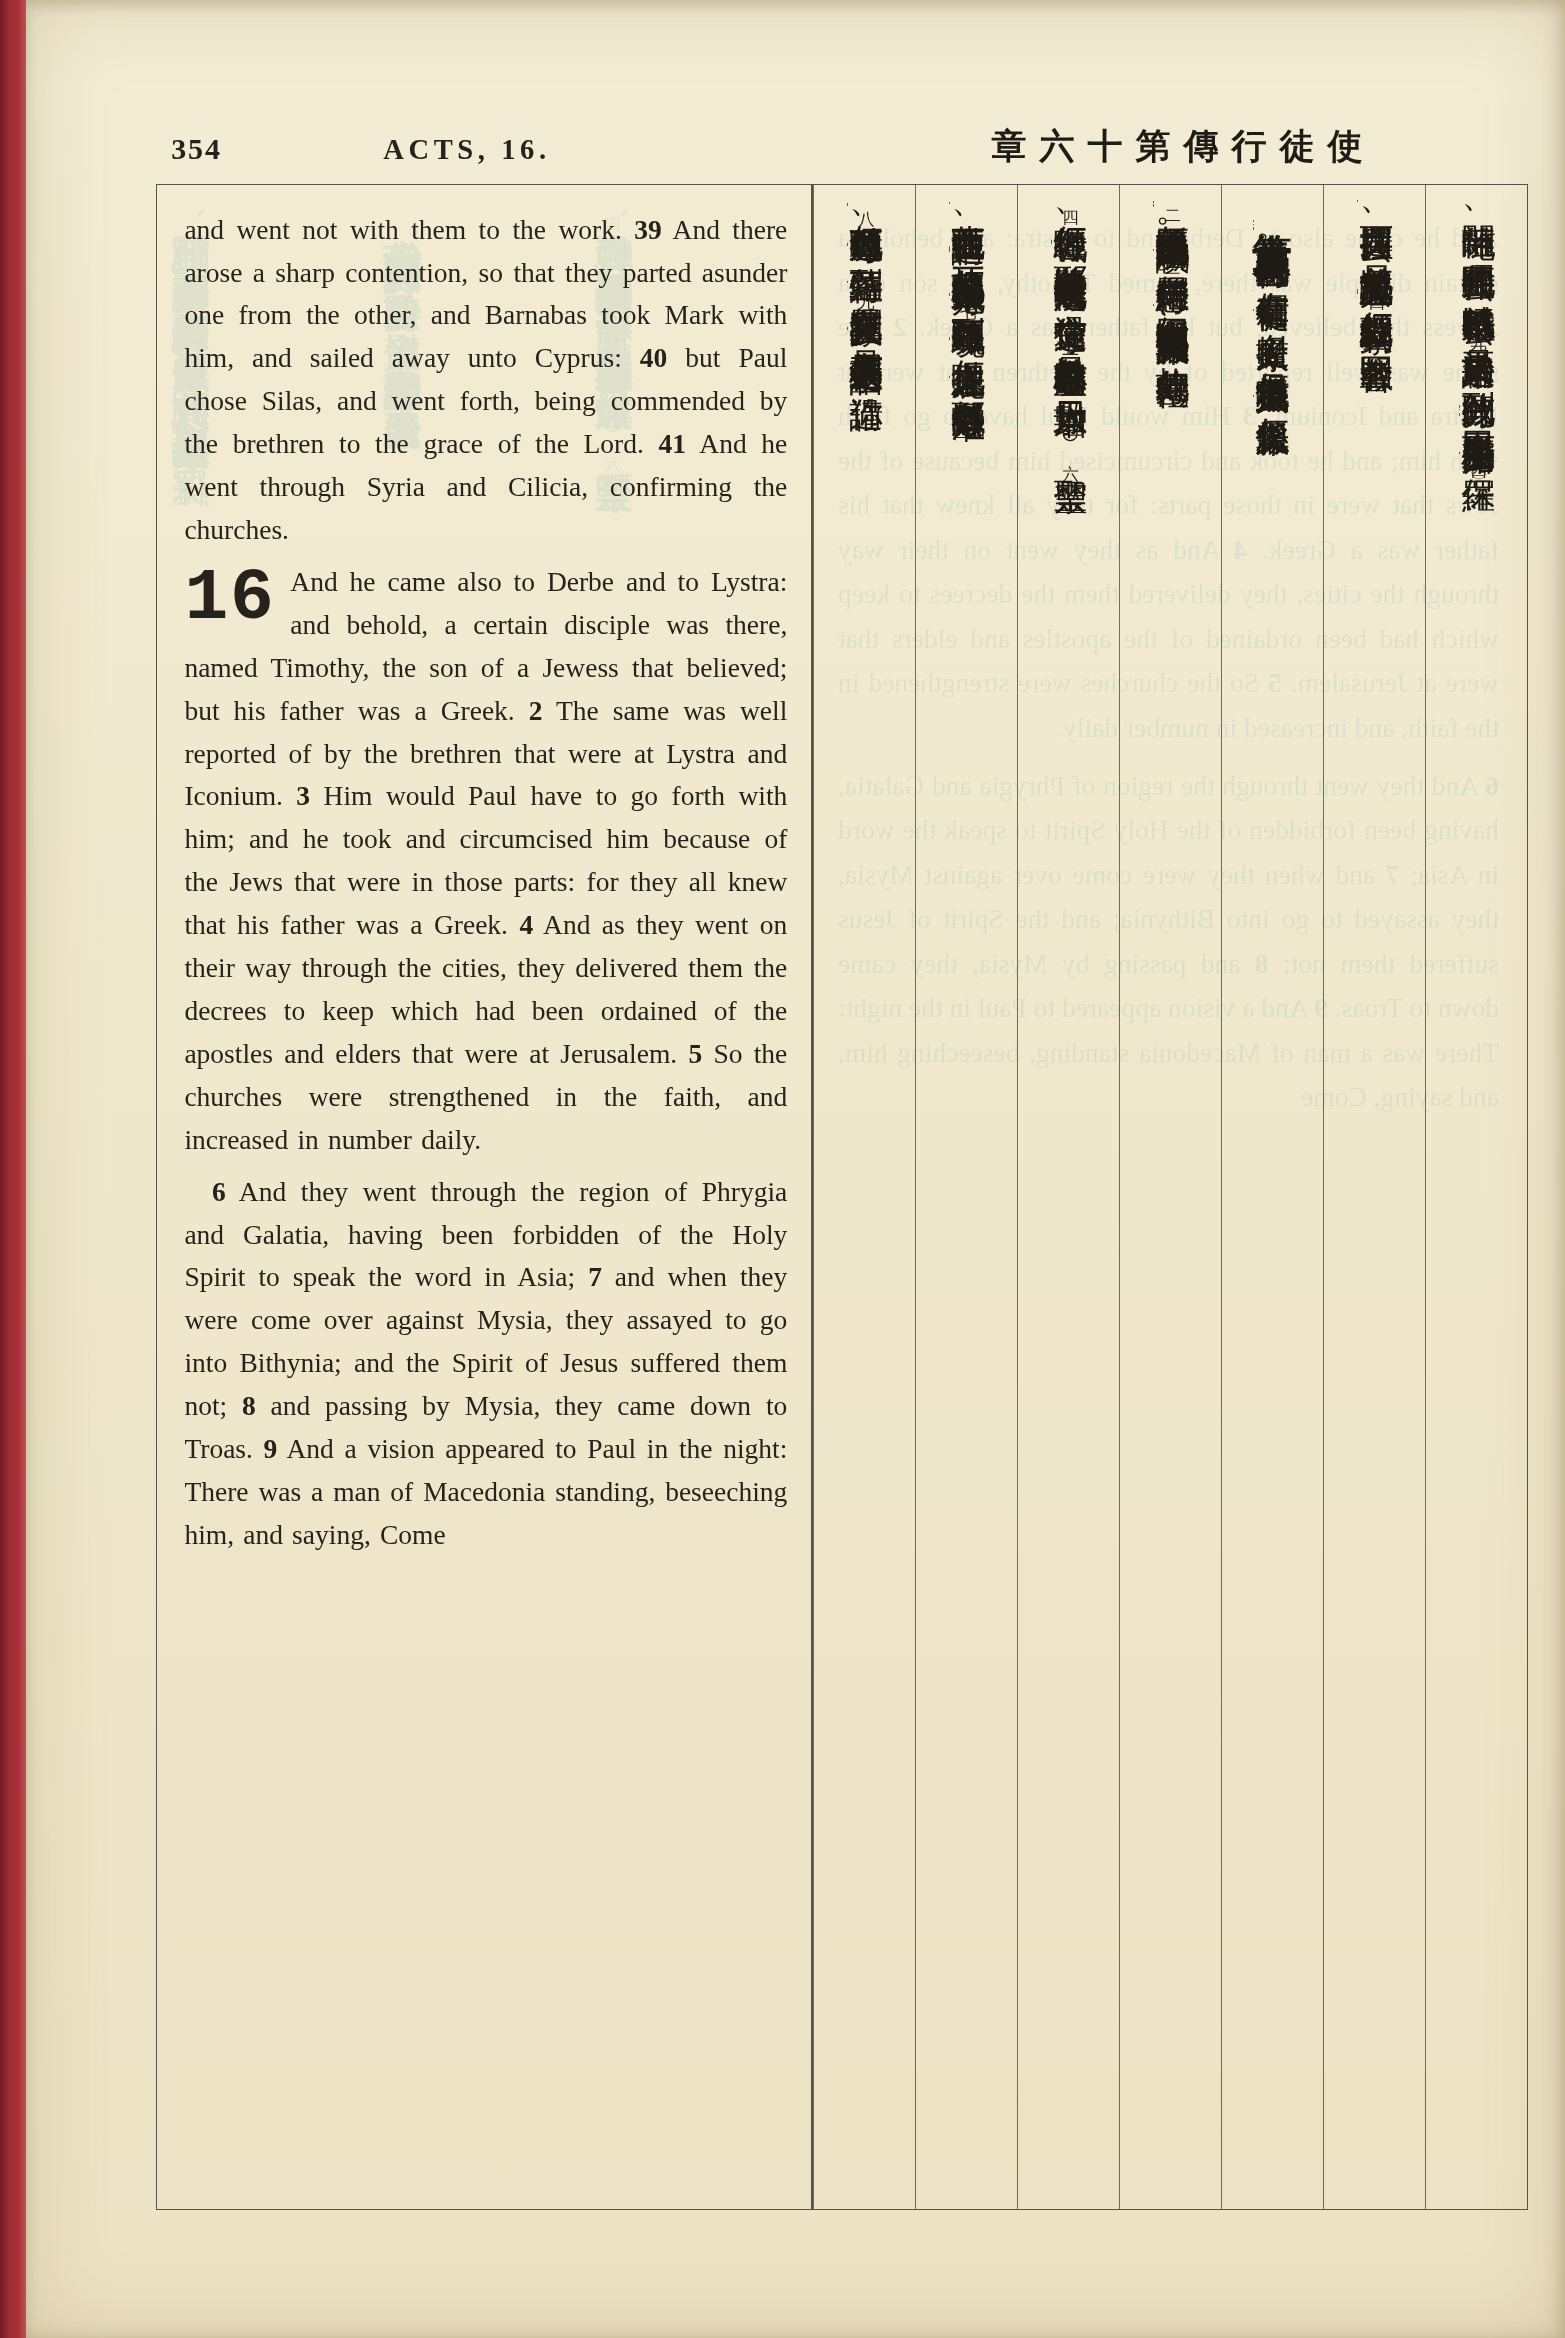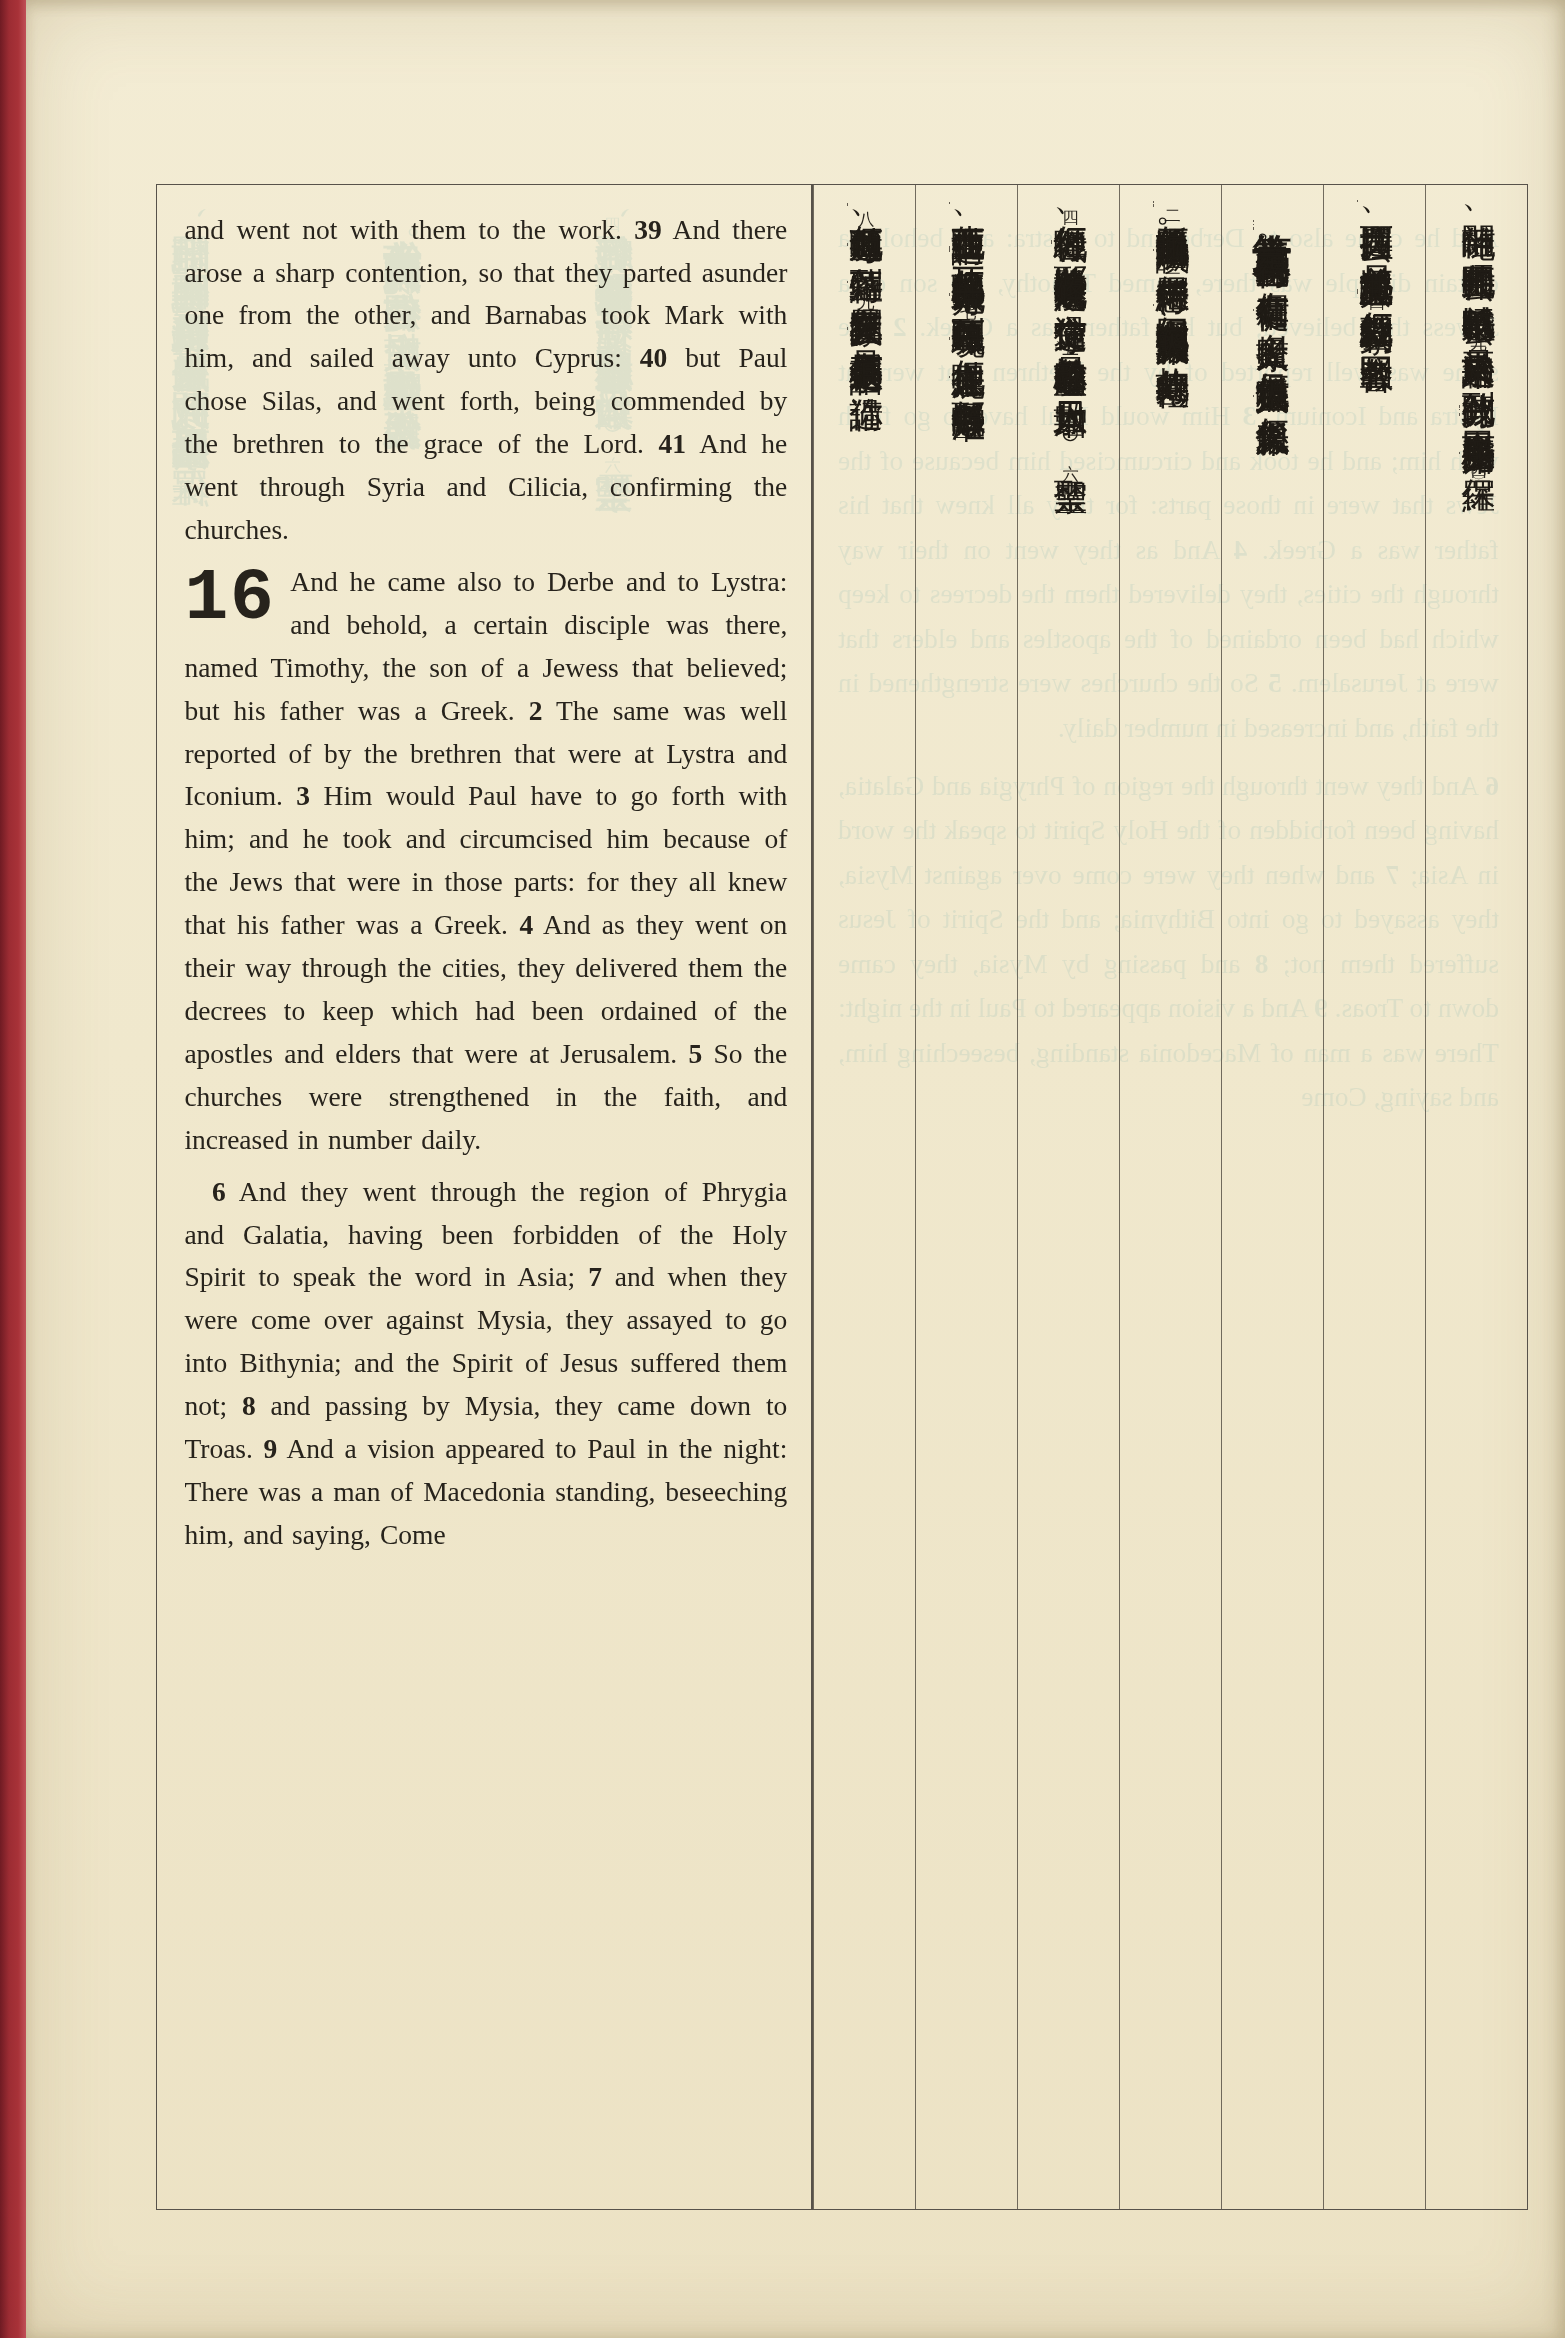--- a/index.html
+++ b/index.html
@@ -78,20 +78,25 @@
   .seg-heading{font-weight:700;font-size:39px;margin-top:3.7px;margin-bottom:14.7px;}
   .seg-pname{border-left:1.8px solid rgba(62,56,47,.8);}
 </style>
 </head>
 <body>
 
 <div class="red-edge"></div>
 
 <div class="page">
 
+  <div class="page-header">
+    <span class="page-num">354</span>
+    <span class="header-en">ACTS, 16.</span>
+    <span class="header-zh">章六十第傳行徒使</span>
+  </div>
 
   <div class="frame">
 
     <div class="ghost ghost-zh">
       <div class="ghost-col"><span class="seg-mark">四</span><span>佢哋經行各城、將</span><span class="seg-pname">耶路撒冷</span><span>使徒共長老所定嘅規條、交過信徒遵守、</span><span class="seg-mark">五</span><span>於是衆教會信心越發堅固、人數日日加增。○</span><span class="seg-mark">六</span><span>聖靈禁</span></div>
       <div class="ghost-col"><span class="seg-heading">第十六章</span><span class="seg-pname">保羅</span><span>到曉</span><span class="seg-pname">特庇</span><span>又到</span><span class="seg-pname">路司得</span><span>。在個處有一個信徒、名叫</span><span class="seg-pname">提摩太</span><span>、佢母親係信主嘅猶太婦人、佢父親係</span><span class="seg-pname">希臘</span><span>人、</span></div>
       <div class="ghost-col"><span>離開佢哋、唔共佢哋同去作工、就以爲唔好帶佢去。</span><span class="seg-mark">三九</span><span>於是兩人爭論起來、致到彼此分開、</span><span class="seg-pname">巴拿巴</span><span>帶</span><span class="seg-pname">馬可</span><span>坐船去</span><span class="seg-pname">居比路</span><span>、</span><span class="seg-mark">四〇</span><span class="seg-pname">保羅</span></div>
     </div>
     <div class="ghost ghost-en">
       <p><span>And he came also to Derbe and to Lystra: and behold, a certain disciple was there, named Timothy, the son of a Jewess that believed; but his father was a Greek. </span><span class="seg-bold">2</span><span> The same was well reported of by the brethren that were at Lystra and Iconium. </span><span class="seg-bold">3</span><span> Him would Paul have to go forth with him; and he took and circumcised him because of the Jews that were in those parts: for they all knew that his father was a Greek. </span><span class="seg-bold">4</span><span> And as they went on their way through the cities, they delivered them the decrees to keep which had been ordained of the apostles and elders that were at Jerusalem. </span><span class="seg-bold">5</span><span> So the churches were strengthened in the faith, and increased in number daily.</span></p>

